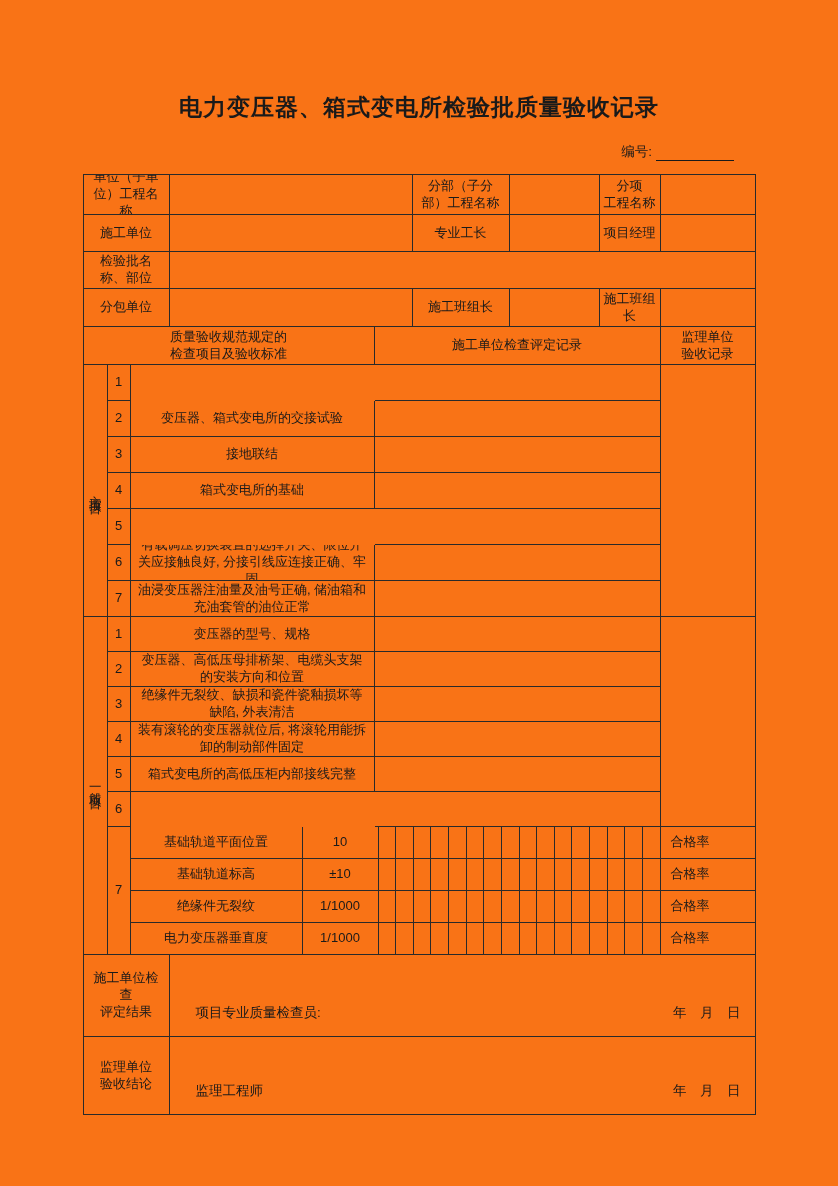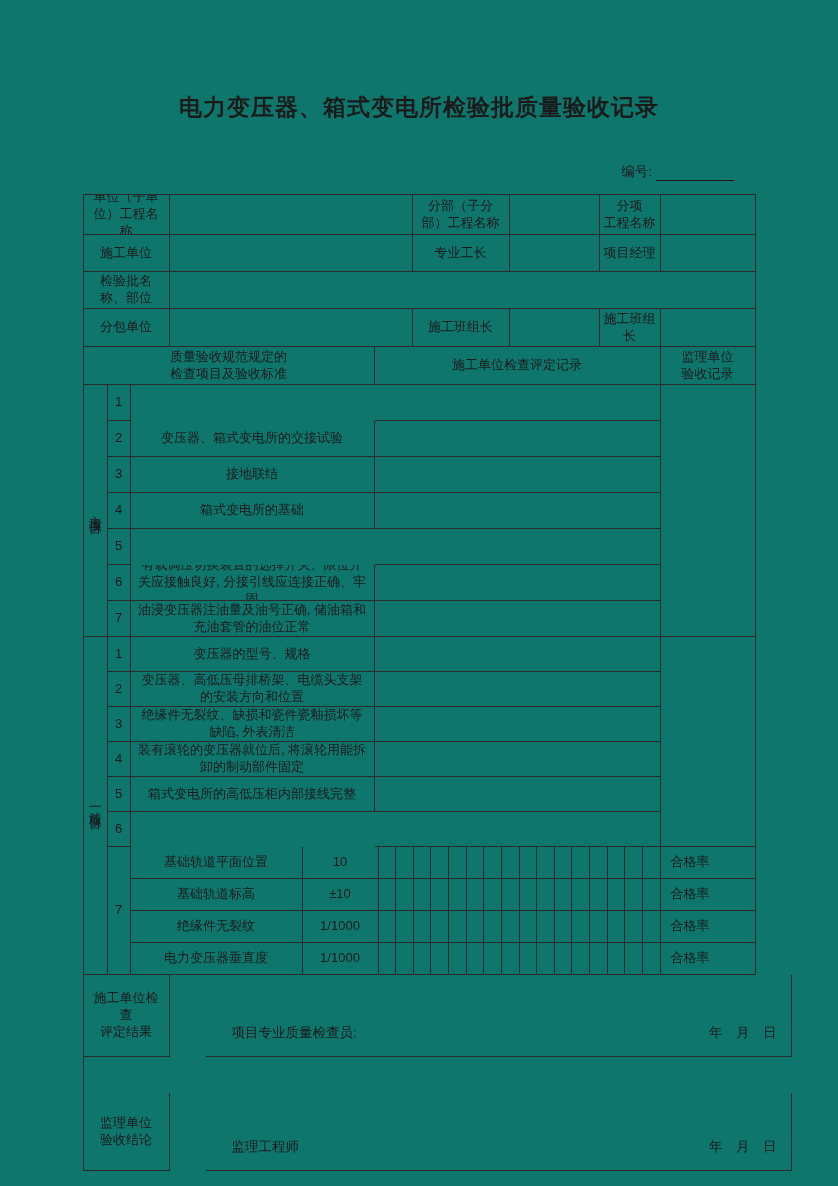--- a/index.html
+++ b/index.html
@@ -1,36 +1,36 @@
 <!DOCTYPE html>
 <html><head>
 <meta charset="utf-8">
 <style>
   html,body{margin:0;padding:0;background:#ffffff;}
   .page{
     position:relative;
     width:838px;height:1186px;
-    background:#0f766e;
+    background:#f97316;
     font-family:"Liberation Sans",sans-serif;
     color:#1a1a1a;
     overflow:hidden;
   }
   .title{
     margin:0;
     padding-top:92px;
     text-align:center;
     font-size:23px;
     font-weight:bold;
     letter-spacing:1px;
   }
   .number-line{
     display:flex;
     justify-content:flex-end;
     align-items:flex-end;
-    margin:40px 104px 0 0;
+    margin:20px 104px 0 0;
     font-size:13.5px;
     height:18px;
   }
   .blank-line{
     display:inline-block;
     width:78px;
     border-bottom:1px solid #1a1a1a;
     height:16px;
     margin-left:4px;
   }
@@ -39,21 +39,21 @@
     margin:13px auto 0 auto;
     border-top:1px solid #2a2a2a;
     border-left:1px solid #2a2a2a;
   }
   .grid{display:grid;}
   .info{grid-template-columns:86px 243px 97px 90px 61px 95px;
         grid-template-rows:40px 37px 37px 38px;}
   .items{grid-template-columns:24px 23px 172px 72px 4px repeat(16,17.625px) 95px;
          grid-template-rows:38px repeat(7,36px) repeat(6,35px) repeat(4,32px);}
   .footer{grid-template-columns:86px 586px;
-          grid-template-rows:82px 78px;gap:36px;}
+          grid-template-rows:82px 78px;}
   .cell{
     border-right:1px solid #2a2a2a;
     border-bottom:1px solid #2a2a2a;
     box-sizing:border-box;
     font-size:13px;
     line-height:1.3;
     overflow:hidden;
   }
   .c{
     display:flex;

